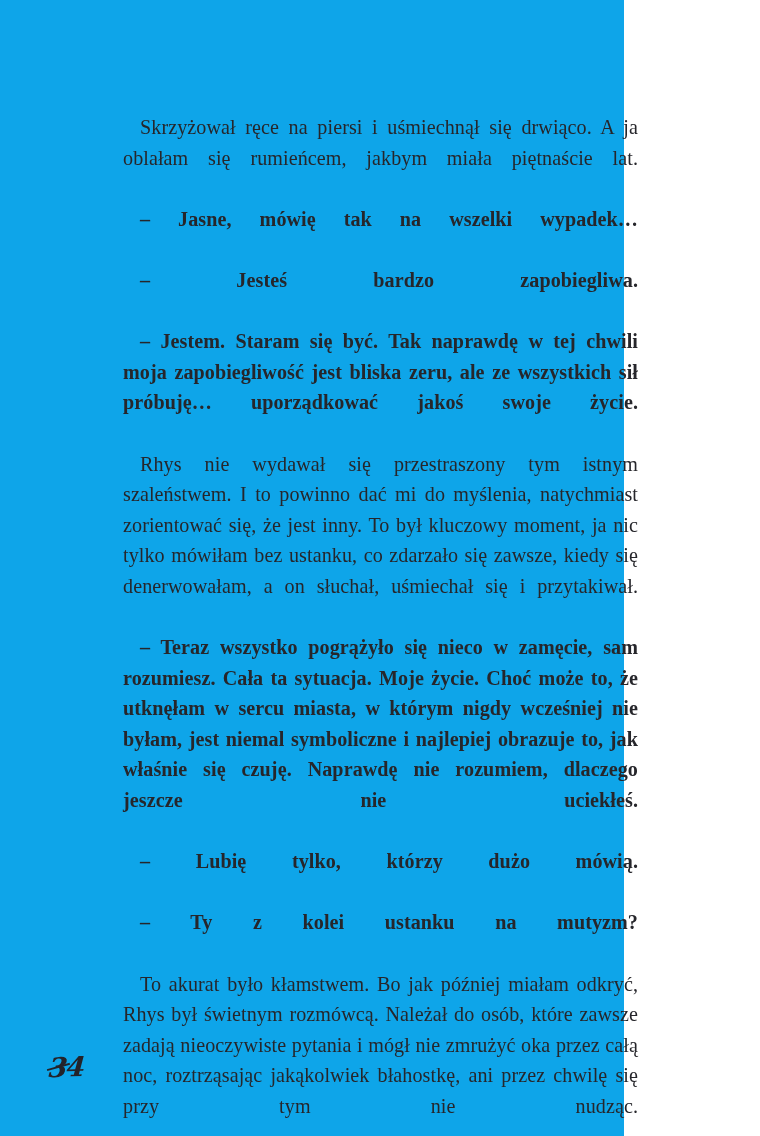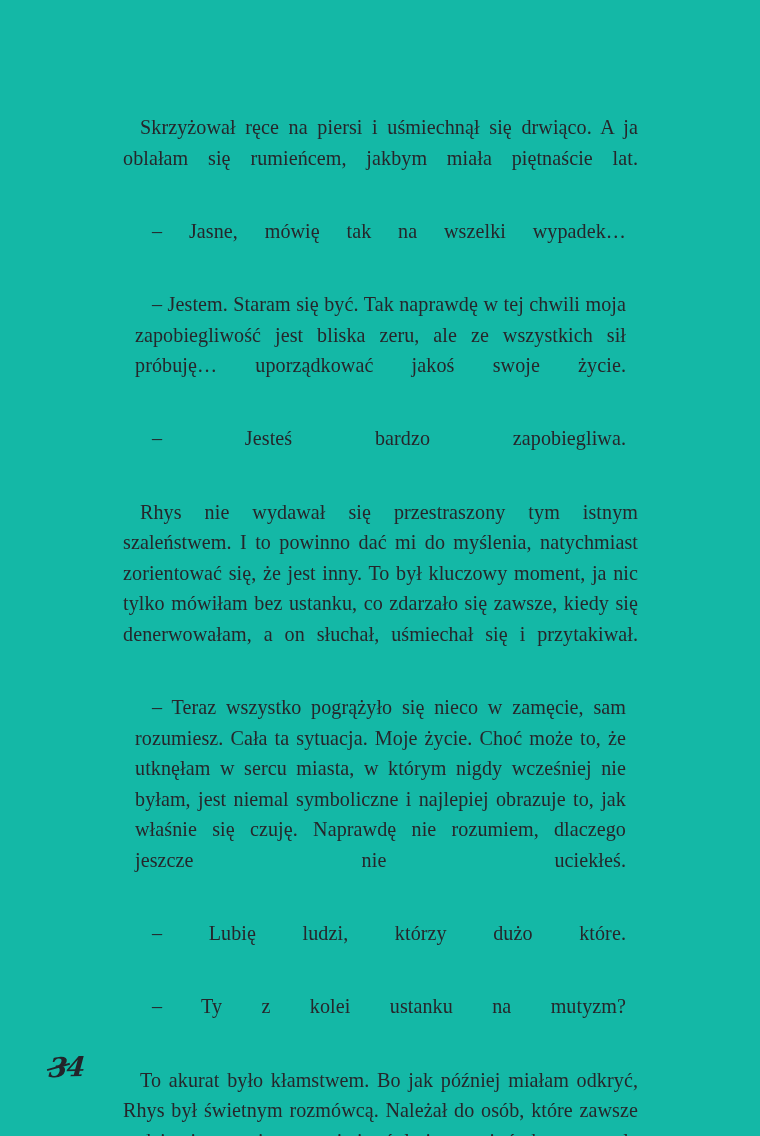--- a/index.html
+++ b/index.html
@@ -10,23 +10,23 @@
     width: 760px;
     height: 1136px;
     background: #ffffff;
     font-family: "Liberation Serif", "DejaVu Serif", serif;
     color: #1e1e22;
     overflow: hidden;
   }
 
   #page {
     position: relative;
-    width: 760px;
+    width: 624px;
     height: 1136px;
-    background: #14b8a6;
+    background: #0ea5e9;
   }
 
   #text-block {
     position: absolute;
     left: 123px;
     top: 112px;
     width: 515px;
     font-size: 20.1px;
     line-height: 30.6px;
     text-align: justify;
@@ -39,24 +39,25 @@
   
   .para {
     margin: 0;
     text-indent: 17px;
     text-align: justify;
     hyphens: manual;
   }
 
   
   .dialogue {
-    margin: 12px;
+    margin: 0;
     text-indent: 17px;
     text-align: justify;
     hyphens: manual;
+    font-weight: bold;
   }
 
   
   .para:after, .dialogue:after {
     content: "";
     display: inline-block;
     width: 100%;
   }
 
   #page-number {
@@ -88,25 +89,25 @@
   }
 </style>
 </head>
 <body>
 
 <div id="page">
 
   <div id="text-block">
       <p class="para">Skrzyżował ręce na piersi i uśmiechnął się drwiąco. A ja oblałam się rumieńcem, jakbym miała piętnaście lat.</p>
       <p class="dialogue">– Jasne, mówię tak na wszelki wypadek…</p>
+      <p class="dialogue">– Jesteś bardzo zapobiegliwa.</p>
       <p class="dialogue">– Jestem. Staram się być. Tak naprawdę w tej chwili moja zapobiegliwość jest bliska zeru, ale ze wszystkich sił próbuję… uporządkować jakoś swoje życie.</p>
-      <p class="dialogue">– Jesteś bardzo zapobiegliwa.</p>
       <p class="para">Rhys nie wydawał się przestraszony tym istnym szaleństwem. I to powinno dać mi do myślenia, natychmiast zorientować się, że jest inny. To był kluczowy moment, ja nic tylko mówiłam bez ustanku, co zdarzało się zawsze, kiedy się denerwowałam, a on słuchał, uśmiechał się i przytakiwał.</p>
       <p class="dialogue">– Teraz wszystko pogrążyło się nieco w zamęcie, sam rozumiesz. Cała ta sytuacja. Moje życie. Choć może to, że utknęłam w sercu miasta, w którym nigdy wcześniej nie byłam, jest niemal symboliczne i najlepiej obrazuje to, jak właśnie się czuję. Naprawdę nie rozumiem, dlaczego jeszcze nie uciekłeś.</p>
-      <p class="dialogue">– Lubię ludzi, którzy dużo które.</p>
+      <p class="dialogue">– Lubię tylko, którzy dużo mówią.</p>
       <p class="dialogue">– Ty z kolei ustanku na mutyzm?</p>
       <p class="para">To akurat było kłamstwem. Bo jak później miałam odkryć, Rhys był świetnym rozmówcą. Należał do osób, które zawsze zadają nieoczywiste pytania i mógł nie zmrużyć oka przez całą noc, roztrząsając jakąkolwiek błahostkę, ani przez chwilę się przy tym nie nudząc.</p>
     </div>
 
   <div id="page-number">
     <span class="strike">34</span>
   </div>
 
 </div>
 

